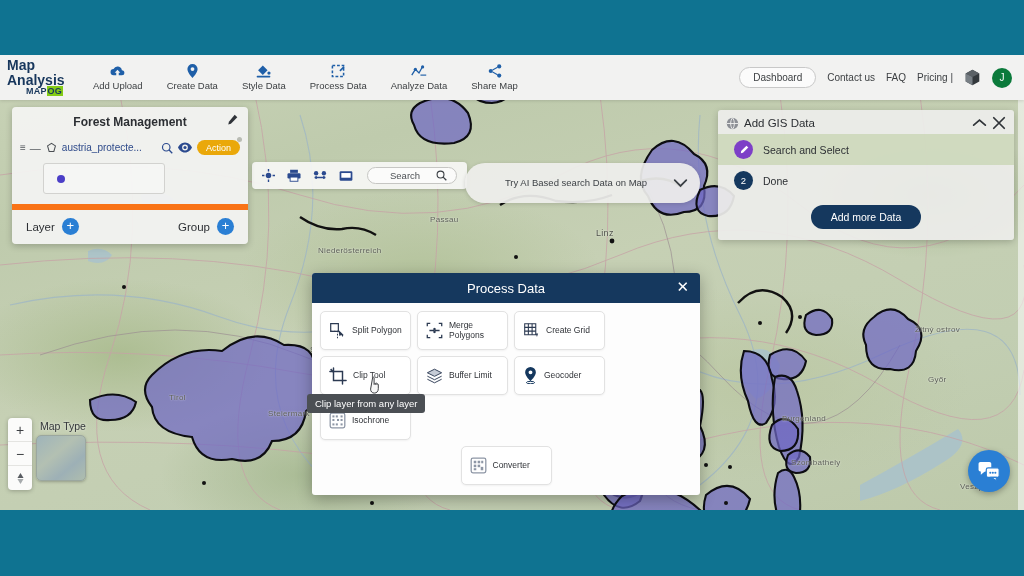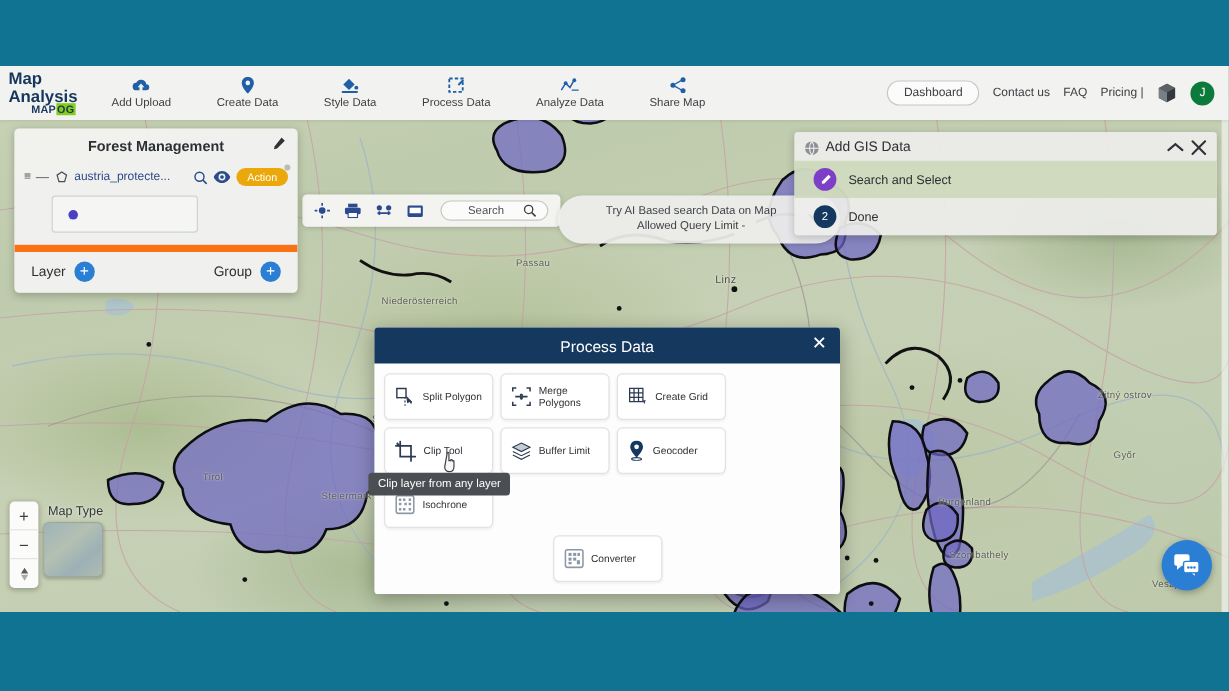--- a/index.html
+++ b/index.html
@@ -40,21 +40,21 @@
   #header {
     position: absolute; left: 0; top: 0; width: 1024px; height: 45px;
     background: #f2f2f1; display: flex; align-items: center;
     box-shadow: 0 1px 3px rgba(0,0,0,.12); z-index: 40;
   }
   .brand { width: 82px; padding-left: 7px; line-height: 1.05; }
   .brand .b1 { font-size: 14px; font-weight: bold; color: #17365c; }
   .brand .b2 { font-size: 9px; font-weight: bold; color: #17365c; text-align: center; letter-spacing: .2px; }
   .brand .b2 i { font-style: normal; background: #84cc16; color: #17365c; padding: 0 1px; }
 
-  .navgroup { display: flex; align-items: center; gap: 34px; margin-left: 9px; }
+  .navgroup { display: flex; align-items: center; gap: 20px; margin-left: 9px; }
   .navitem {
     display: flex; flex-direction: column; align-items: center; gap: 2px;
     cursor: pointer; padding: 1px 2px;
   }
   .navitem .ni { height: 14px; display: flex; align-items: center; }
   .navitem .nl { font-size: 9.5px; color: #3d4043; white-space: nowrap; }
 
   .hright { margin-left: auto; display: flex; align-items: center; gap: 11px; padding-right: 12px; }
   .dashbtn {
     border: 1px solid #c8c8c8; border-radius: 14px; padding: 4px 13px;
@@ -129,21 +129,21 @@
     position: absolute; left: 465px; top: 108px; width: 235px; height: 40px;
     background: rgba(238,238,236,.93); border-radius: 20px; z-index: 28;
     display: flex; align-items: center; padding: 0 8px 0 14px;
     box-shadow: 0 1px 4px rgba(0,0,0,.15);
   }
   #aisearch .txt { font-size: 9.5px; color: #3f4347; line-height: 1.35; flex: 1; text-align: center;}
   #aisearch .chev { cursor: pointer; padding-right: 4px; }
 
   
   #gispanel {
-    position: absolute; right: 10px; top: 55px; width: 352px;
+    position: absolute; right: 10px; top: 55px; width: 296px;
     background: rgba(237,237,235,.93); border-radius: 3px; z-index: 29;
     box-shadow: 0 2px 7px rgba(0,0,0,.2); overflow: hidden;
   }
   .gp-head { display: flex; align-items: center; padding: 6px 8px 4px; gap: 5px; }
   .gp-head .t { font-size: 11.5px; color: #2c2f33; font-weight: 500; flex: 1; }
   .gp-head .ic { cursor: pointer; color: #3b3e42; display:flex; }
   .gp-sub { text-align: center; font-size: 10px; color: #3a3d41; padding: 3px 0 8px; }
   .step { display: flex; align-items: center; gap: 10px; padding: 6px 16px; }
   .step.active { background: rgba(186,204,158,.55); }
   .step .num {
@@ -484,21 +484,20 @@
               <circle cx="6.6" cy="6.6" r="5" fill="none" stroke="#3a3f44" stroke-width="1.6"></circle>
               <path stroke="#3a3f44" stroke-width="1.9" d="M10.4 10.4L15 15"></path>
             </svg>
         </span>
       </span>
     </div>
 
     <div id="aisearch">
       <div class="txt">
         <div>Try AI Based search Data on Map</div>
-        <div>Allowed Query Limit -</div>
       </div>
       <span class="chev">
         <svg width="15" height="10" viewBox="0 0 18 11">
             <path fill="none" stroke="#3a3f44" stroke-width="2.1" stroke-linecap="round" d="M2 2l7 7 7-7"></path>
           </svg>
       </span>
     </div>
 
     <div id="gispanel">
       <div class="gp-head">
@@ -526,20 +525,23 @@
           <svg width="10" height="10" viewBox="0 0 14 14">
               <path fill="#fff" d="M10.4 1l2.6 2.6-7.4 7.4-3 .4.4-3z"></path>
             </svg>
         </span>
         <span class="lbl">Search and Select</span>
       </div>
       <div class="step">
         <span class="num todo">2</span>
         <span class="lbl">Done</span>
       </div>
+      <div class="gp-foot">
+        <span class="adddata">Add more Data</span>
+      </div>
     </div>
 
     <div id="zoomctl">
       <div>+</div>
       <div>−</div>
       <div>
         <svg width="9" height="13" viewBox="0 0 10 14">
             <path fill="#585c61" d="M5 1l3.4 5.4H1.6z"></path>
             <path fill="#a7abad" d="M5 13L1.6 7.6h6.8z"></path>
           </svg>

